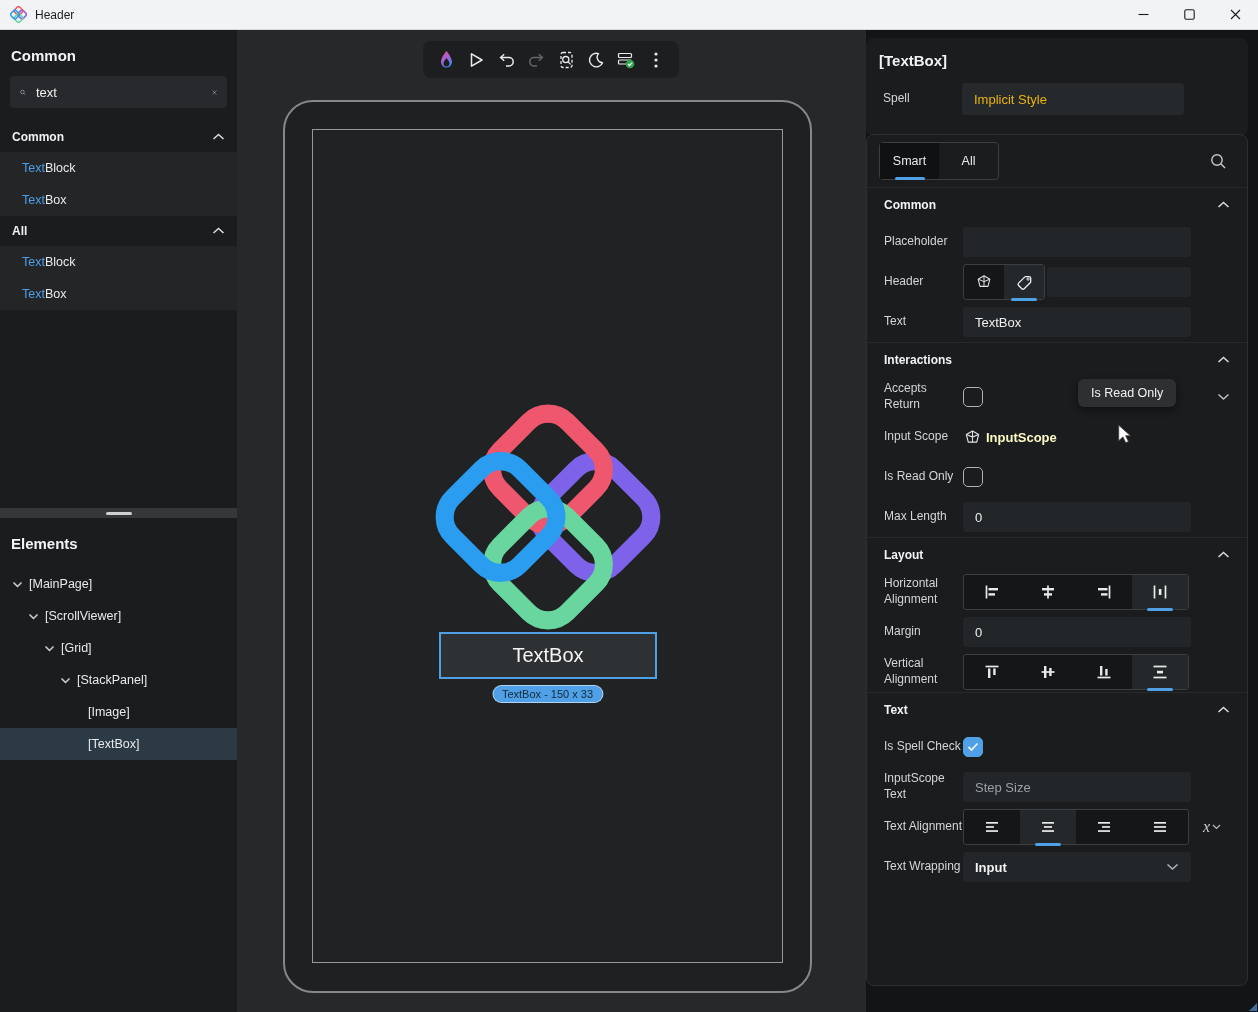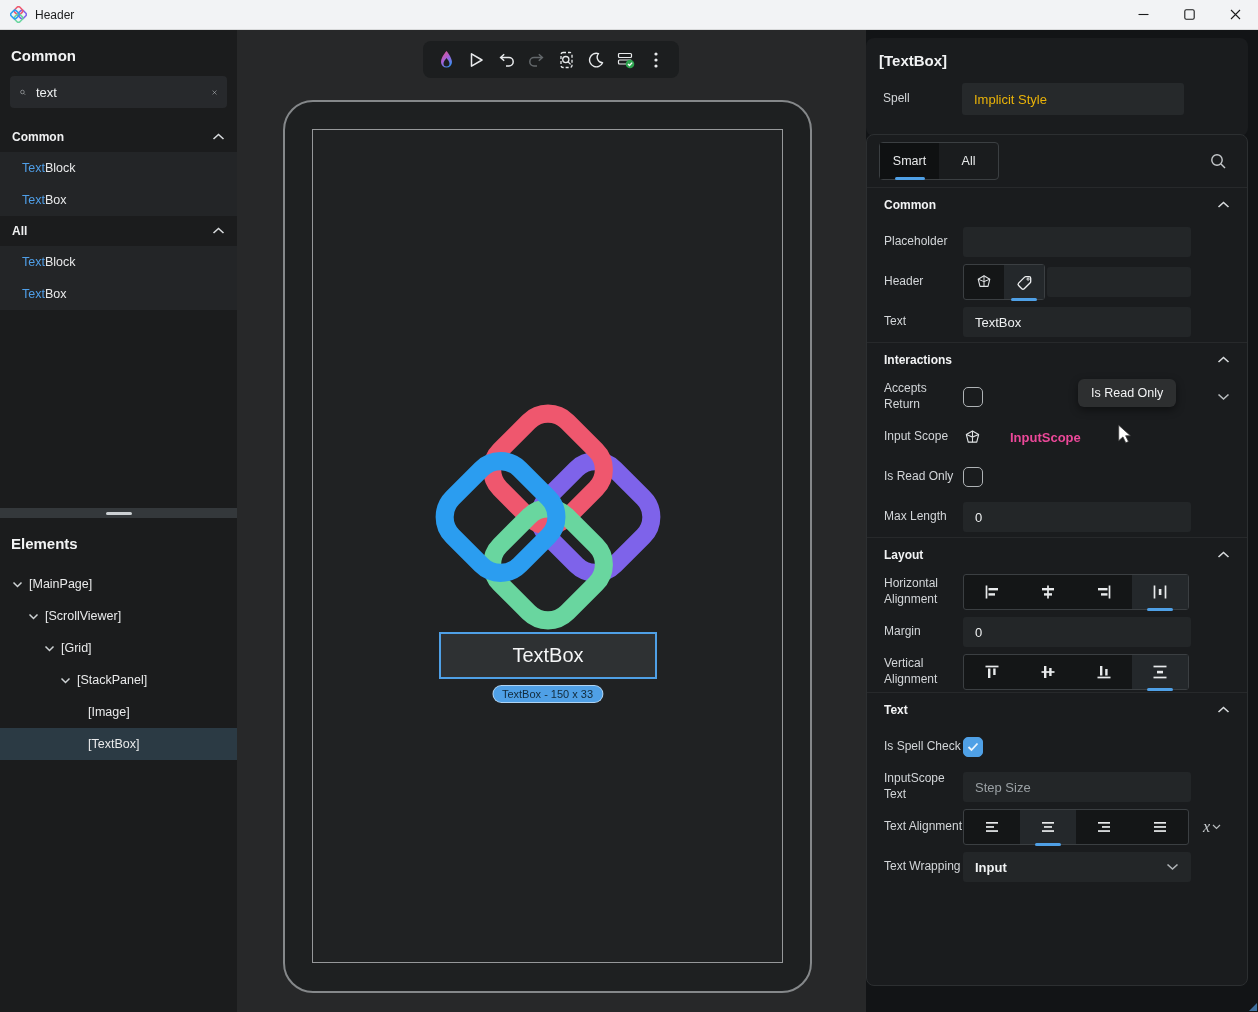--- a/index.html
+++ b/index.html
@@ -66,21 +66,21 @@
   .prop-input { width:228px; height:30px; background:#232628; border:none; outline:none; border-radius:3px; color:#eef0f1; font-size:13px; padding:0 12px; font-family:inherit; }
   .prop-input.muted { color:#9aa0a4; }
   .style-input { width:222px; height:32px; background:#26292b; border:none; outline:none; border-radius:3px; color:#eab308; font-size:13px; padding:0 12px; font-family:inherit; }
   .seg { display:flex; height:36px; border:1px solid #3b3f42; border-radius:3px; background:#141617; }
   .seg-btn { width:56px; display:flex; align-items:center; justify-content:center; position:relative; }
   .seg-btn.small { width:40px; }
   .seg-btn.sel { background:#24282b; }
   .seg-btn.sel::after { content:""; position:absolute; bottom:-2px; left:50%; transform:translateX(-50%); width:26px; height:3px; border-radius:2px; background:#4fa0e6; }
   .cb { width:20px; height:20px; border:1.5px solid #aeb2b5; border-radius:5px; background:transparent; }
   .cb.checked { border-color:#4fa0e6; background:#4fa0e6; display:flex; align-items:center; justify-content:center; }
-  .scope-val { font-size:13px; font-weight:600; color:#ec4899; margin-left:28px; }
+  .scope-val { font-size:13px; font-weight:600; color:#fef9c3; margin-left:4px; }
   .dropdown { width:228px; height:30px; background:#232628; border-radius:3px; display:flex; align-items:center; padding:0 12px; }
   .dropdown .val { font-size:13px; font-weight:600; color:#f0f2f3; }
   .dropdown .dchev { margin-left:auto; }
   .row-end { margin-left:auto; }
   .font-sel { position:absolute; left:336px; display:flex; align-items:center; }
   .font-sel .fx { font-family:"Liberation Serif","DejaVu Serif",serif; font-style:italic; font-size:16px; color:#c9cdd0; margin-right:2px; }
   .tooltip { position:absolute; left:212px; top:349px; background:#2d2f30; border-radius:6px; padding:7px 13px; font-size:12.5px; color:#f2f3f4; box-shadow:0 3px 8px rgba(0,0,0,.45); z-index:20; white-space:nowrap; }
   .cursor { position:absolute; left:251px; top:394px; z-index:21; }
   .resize-grip { position:absolute; right:1px; bottom:1px; z-index:5; }
 </style>

